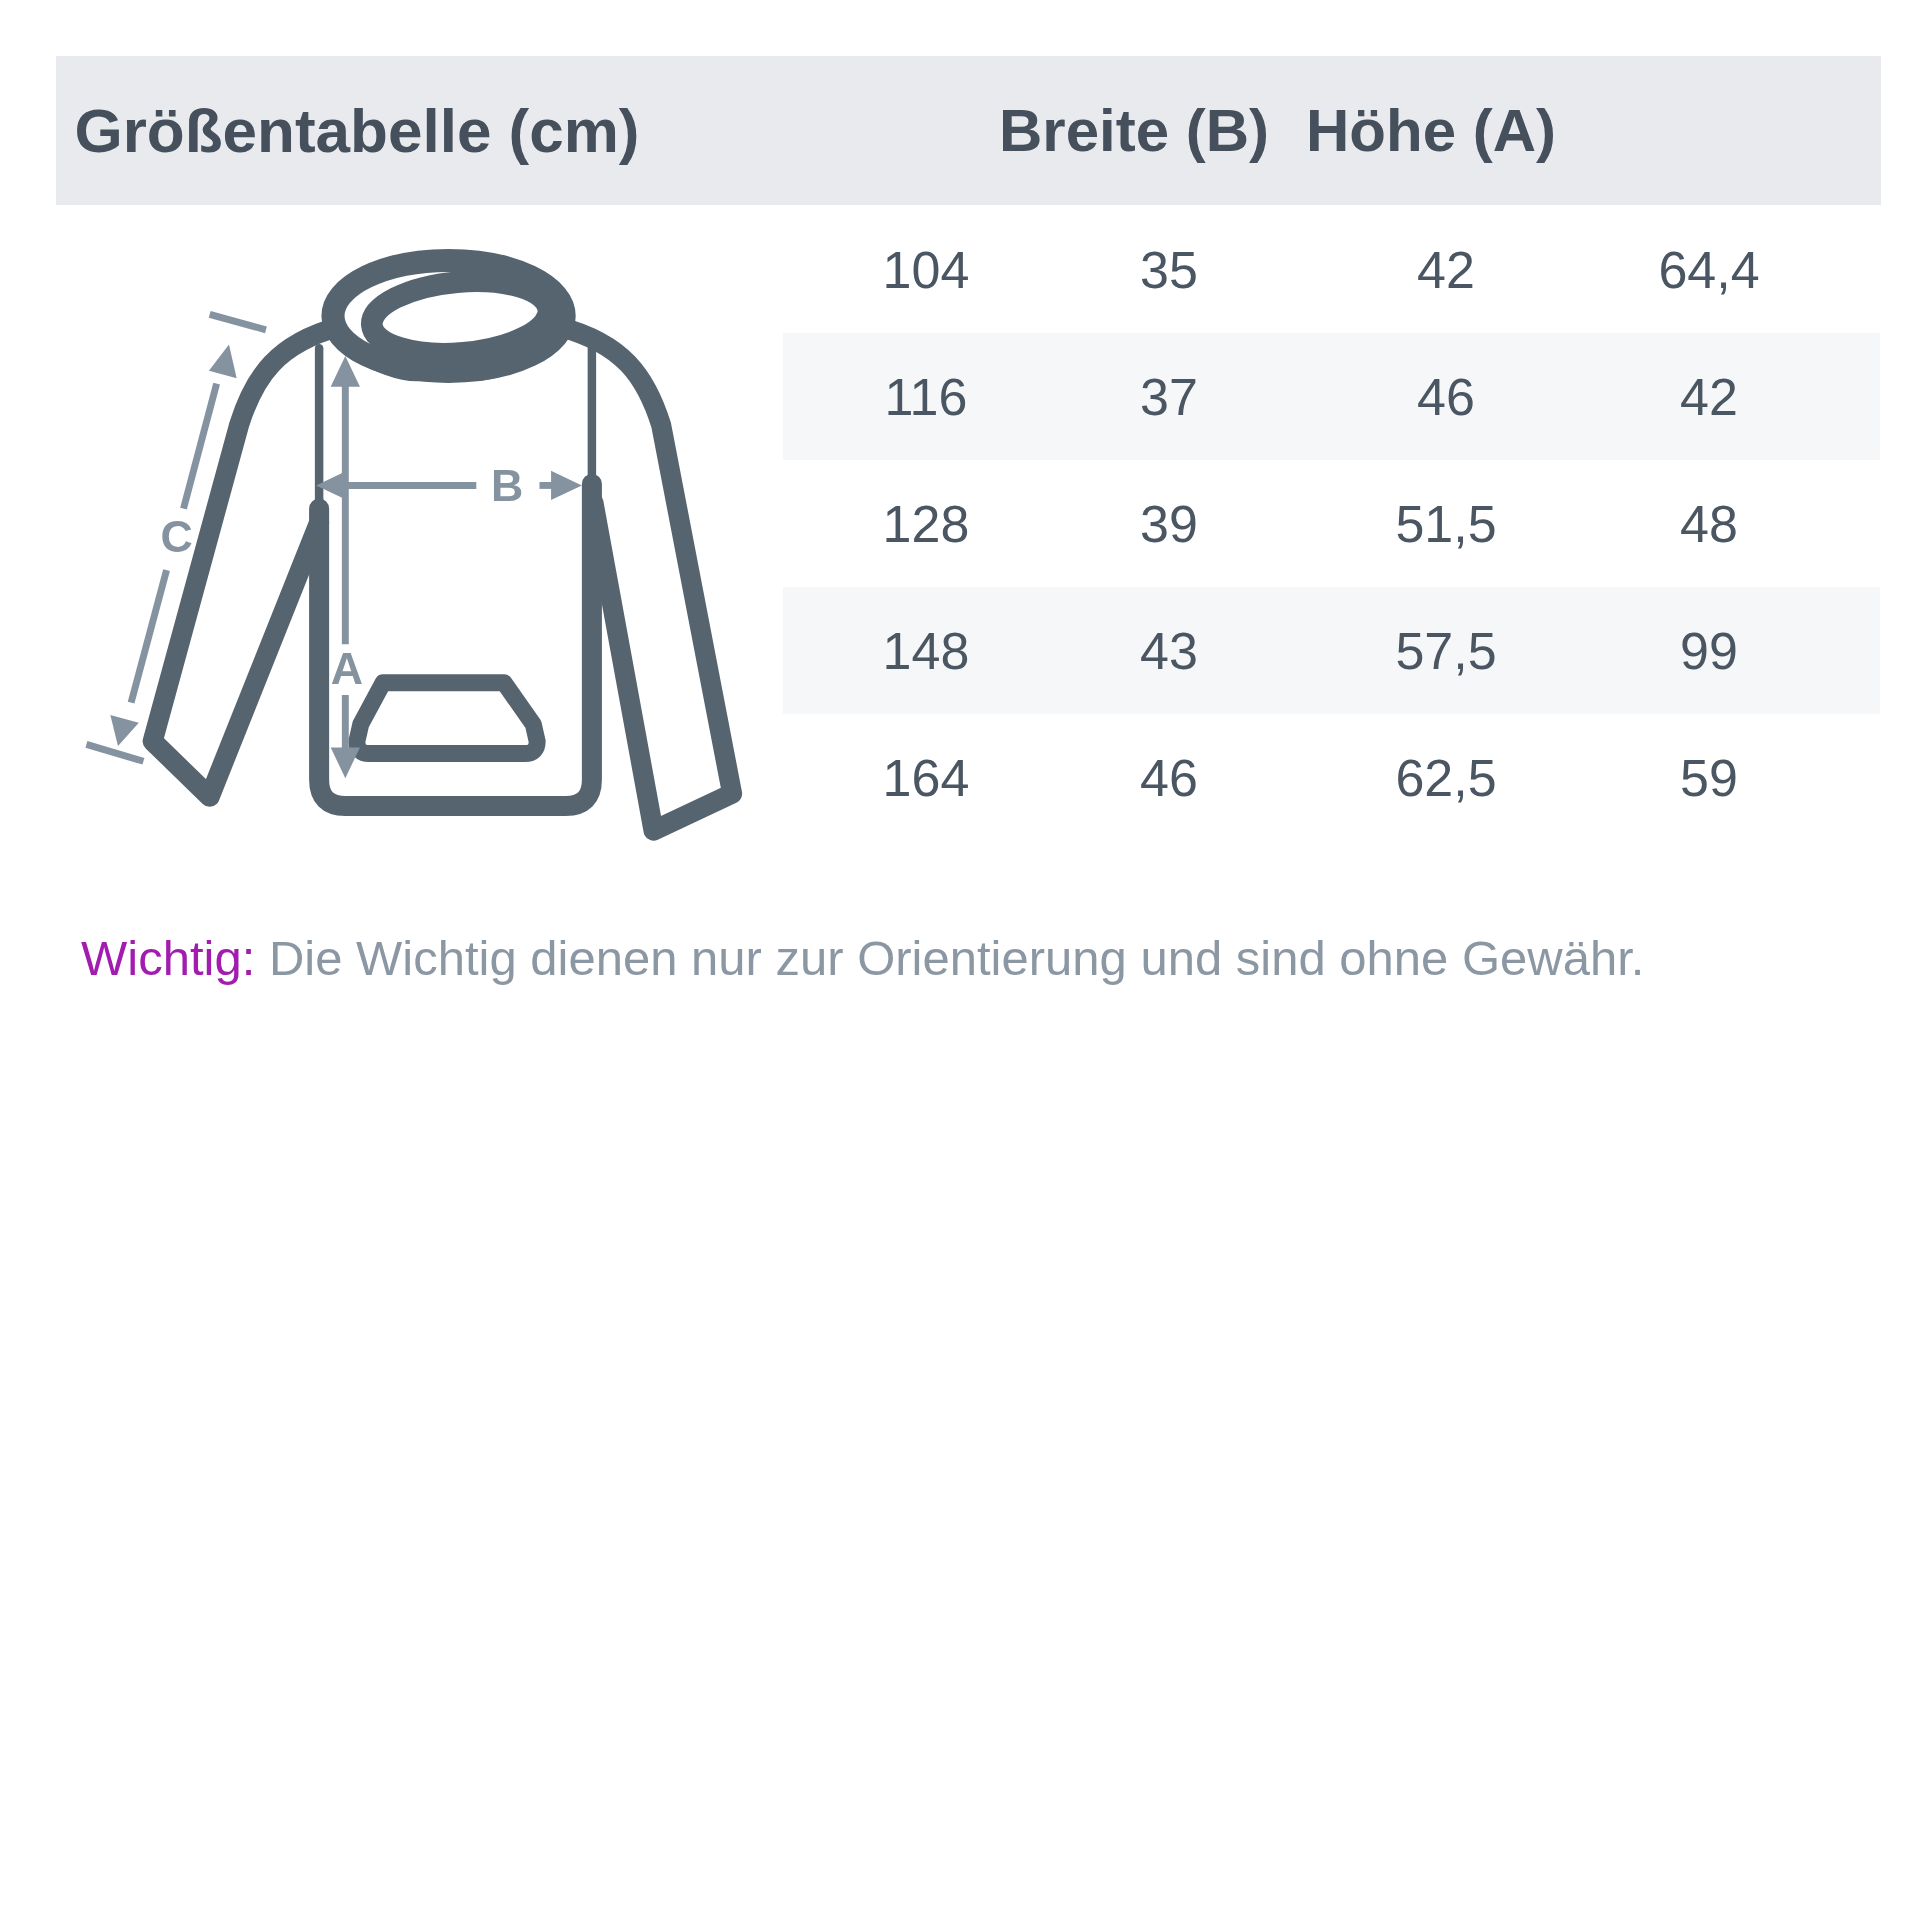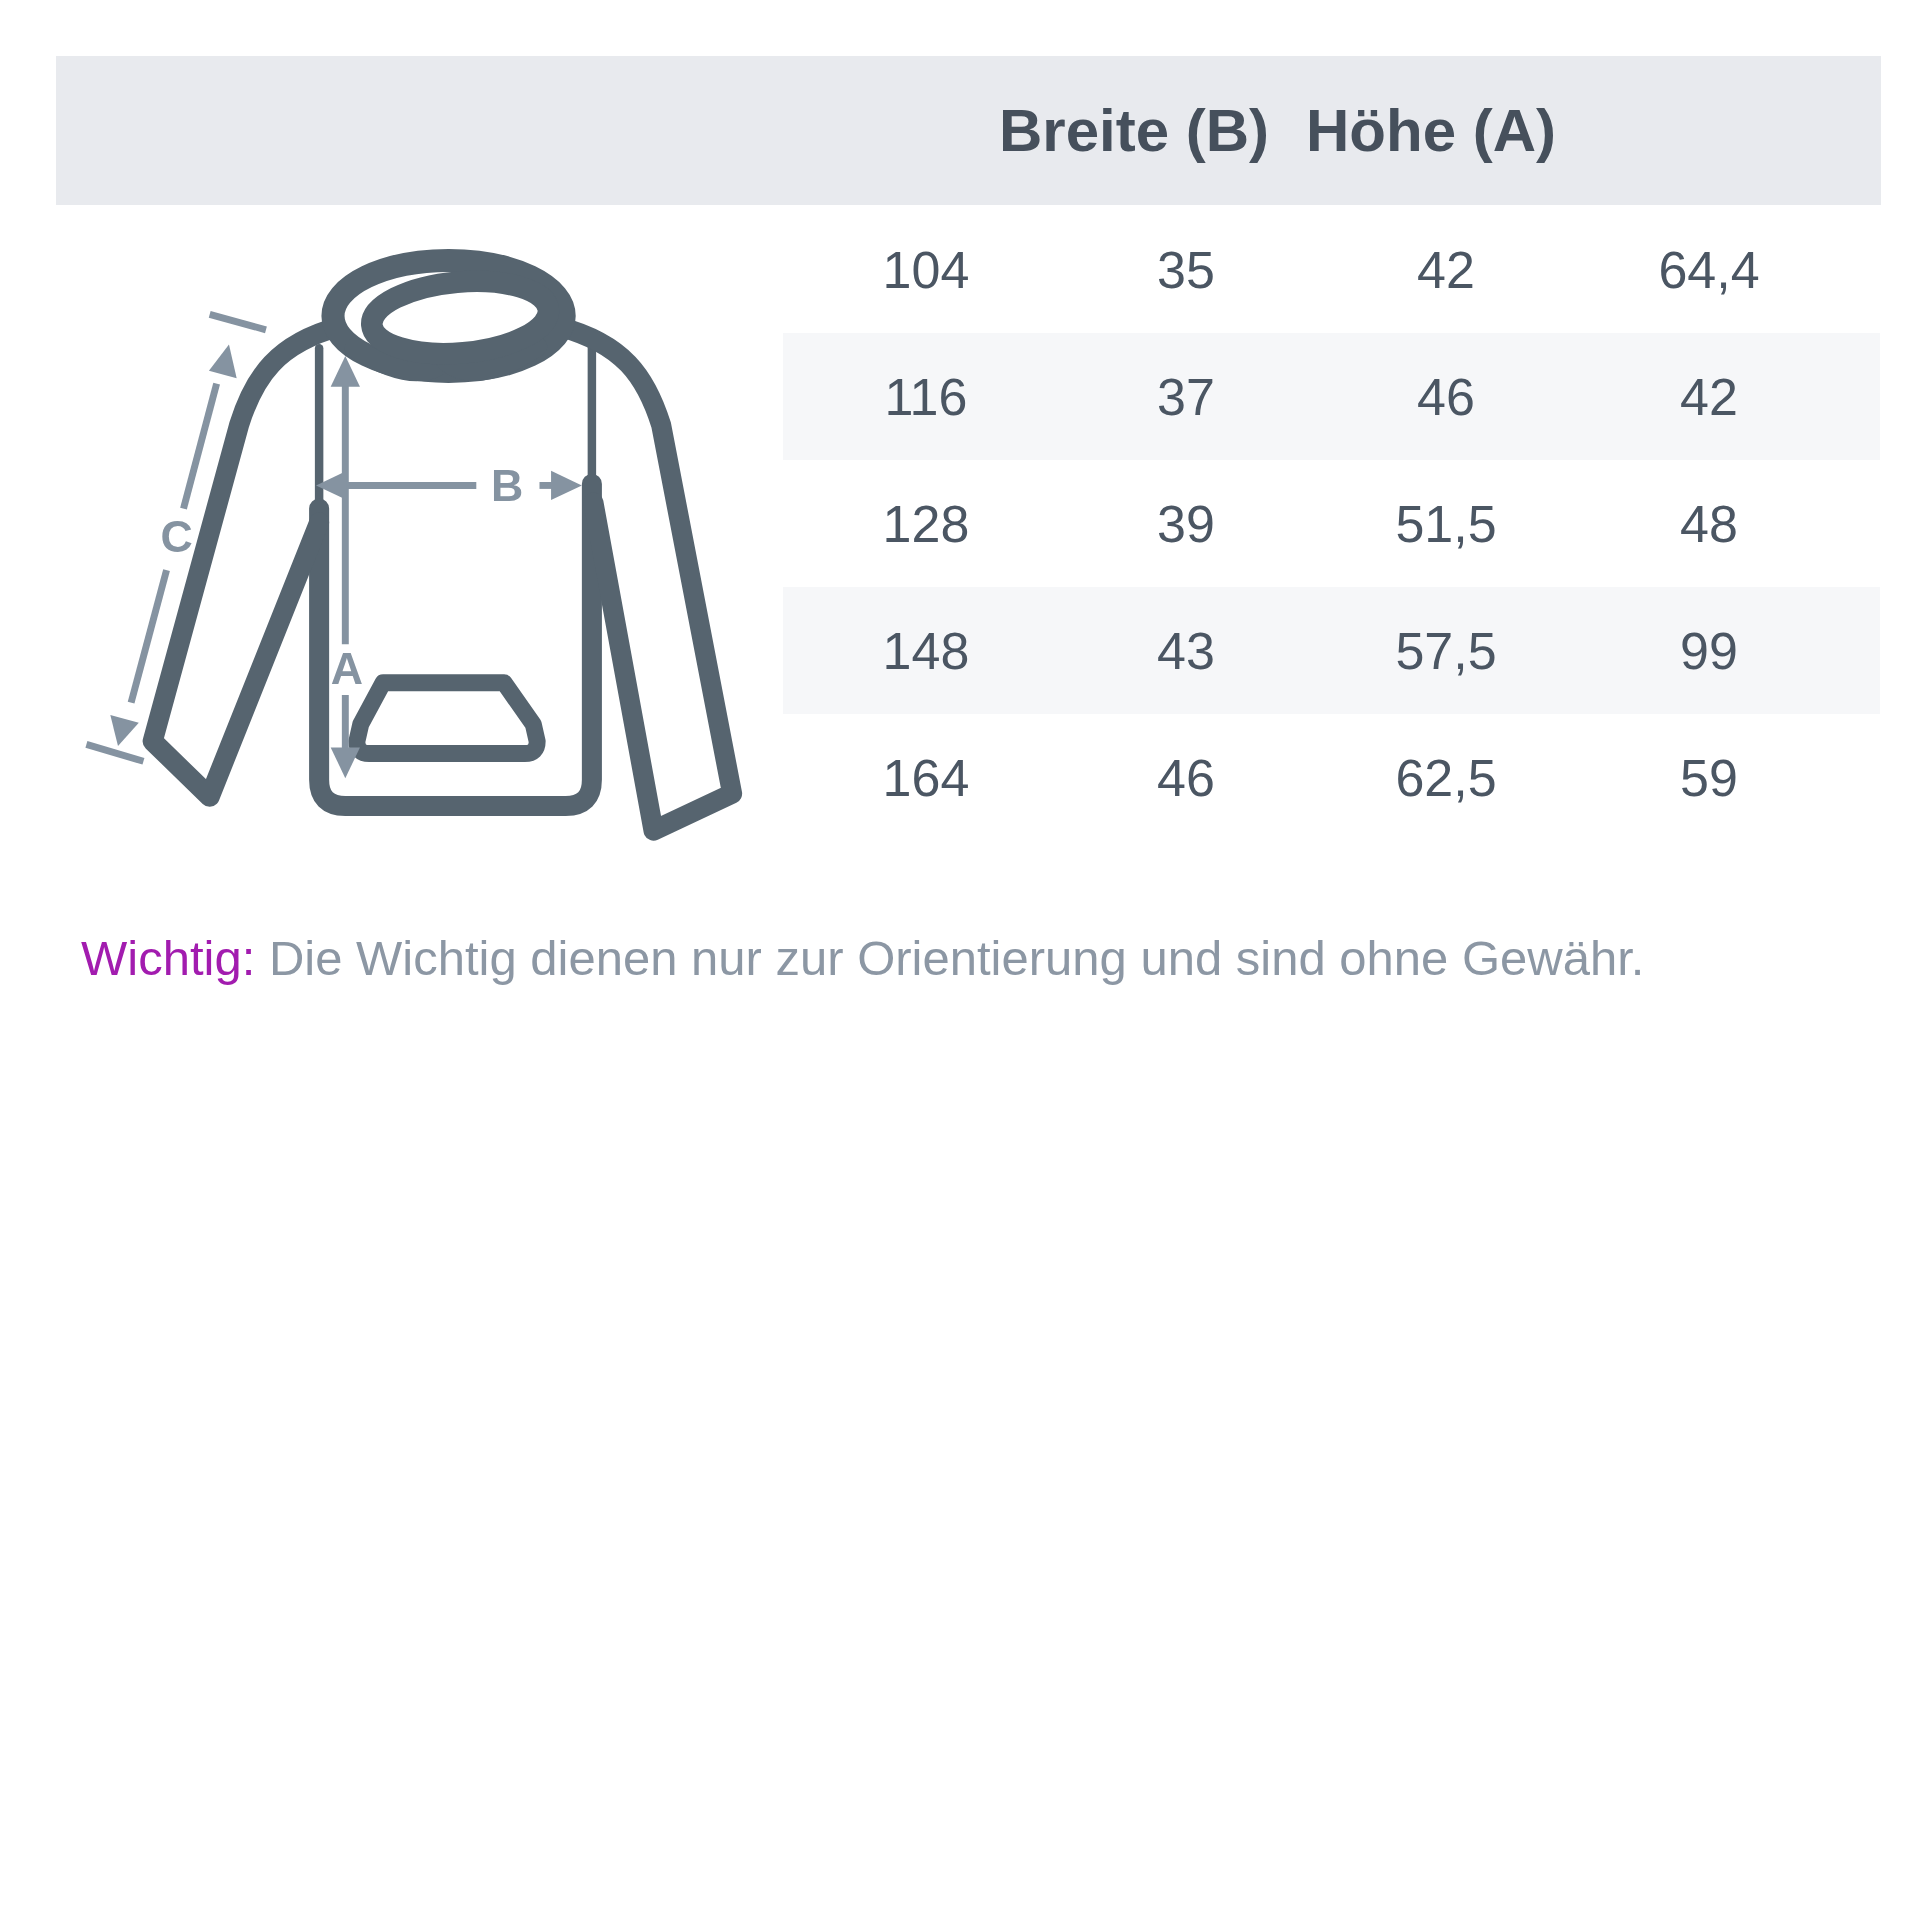--- a/index.html
+++ b/index.html
@@ -28,38 +28,39 @@
   
   .rows{position:absolute;left:783px;top:206px;width:1097px;}
   .row{position:relative;width:1097px;height:127px;}
   .row.stripe{background:#f6f7f9;}
   .cell{
     position:absolute;top:0;height:100%;transform:translateX(-50%);
     display:flex;align-items:center;
     font-size:52px;color:#4b5663;white-space:nowrap;
   }
   .cell.s{left:143px;}
-  .cell.b{left:403px;}
+  .cell.b{left:386px;}
   .cell.h{left:663px;}
   .cell.a{left:926px;}
   
   .diagram{position:absolute;left:0;top:0;width:817px;height:863px;}
   
   .note{
     position:absolute;left:81px;top:865px;width:1711px;
     font-size:49px;line-height:89px;color:#8c97a4;
   }
   .note b{font-weight:normal;color:#a21caf;text-align:center;}
 </style>
 </head>
 <body>
 
 <div class="sheet">
 
   <div class="header-band">
+    <div class="table-title">Größentabelle (cm)</div>
     <div class="col-head c2">Höhe (A)</div>
     <div class="col-head c1">Breite (B)</div>
   </div>
 
   <div class="rows">
     <div class="row">
       <span class="cell s">104</span>
       <span class="cell b">35</span>
       <span class="cell h">42</span>
       <span class="cell a">64,4</span>

